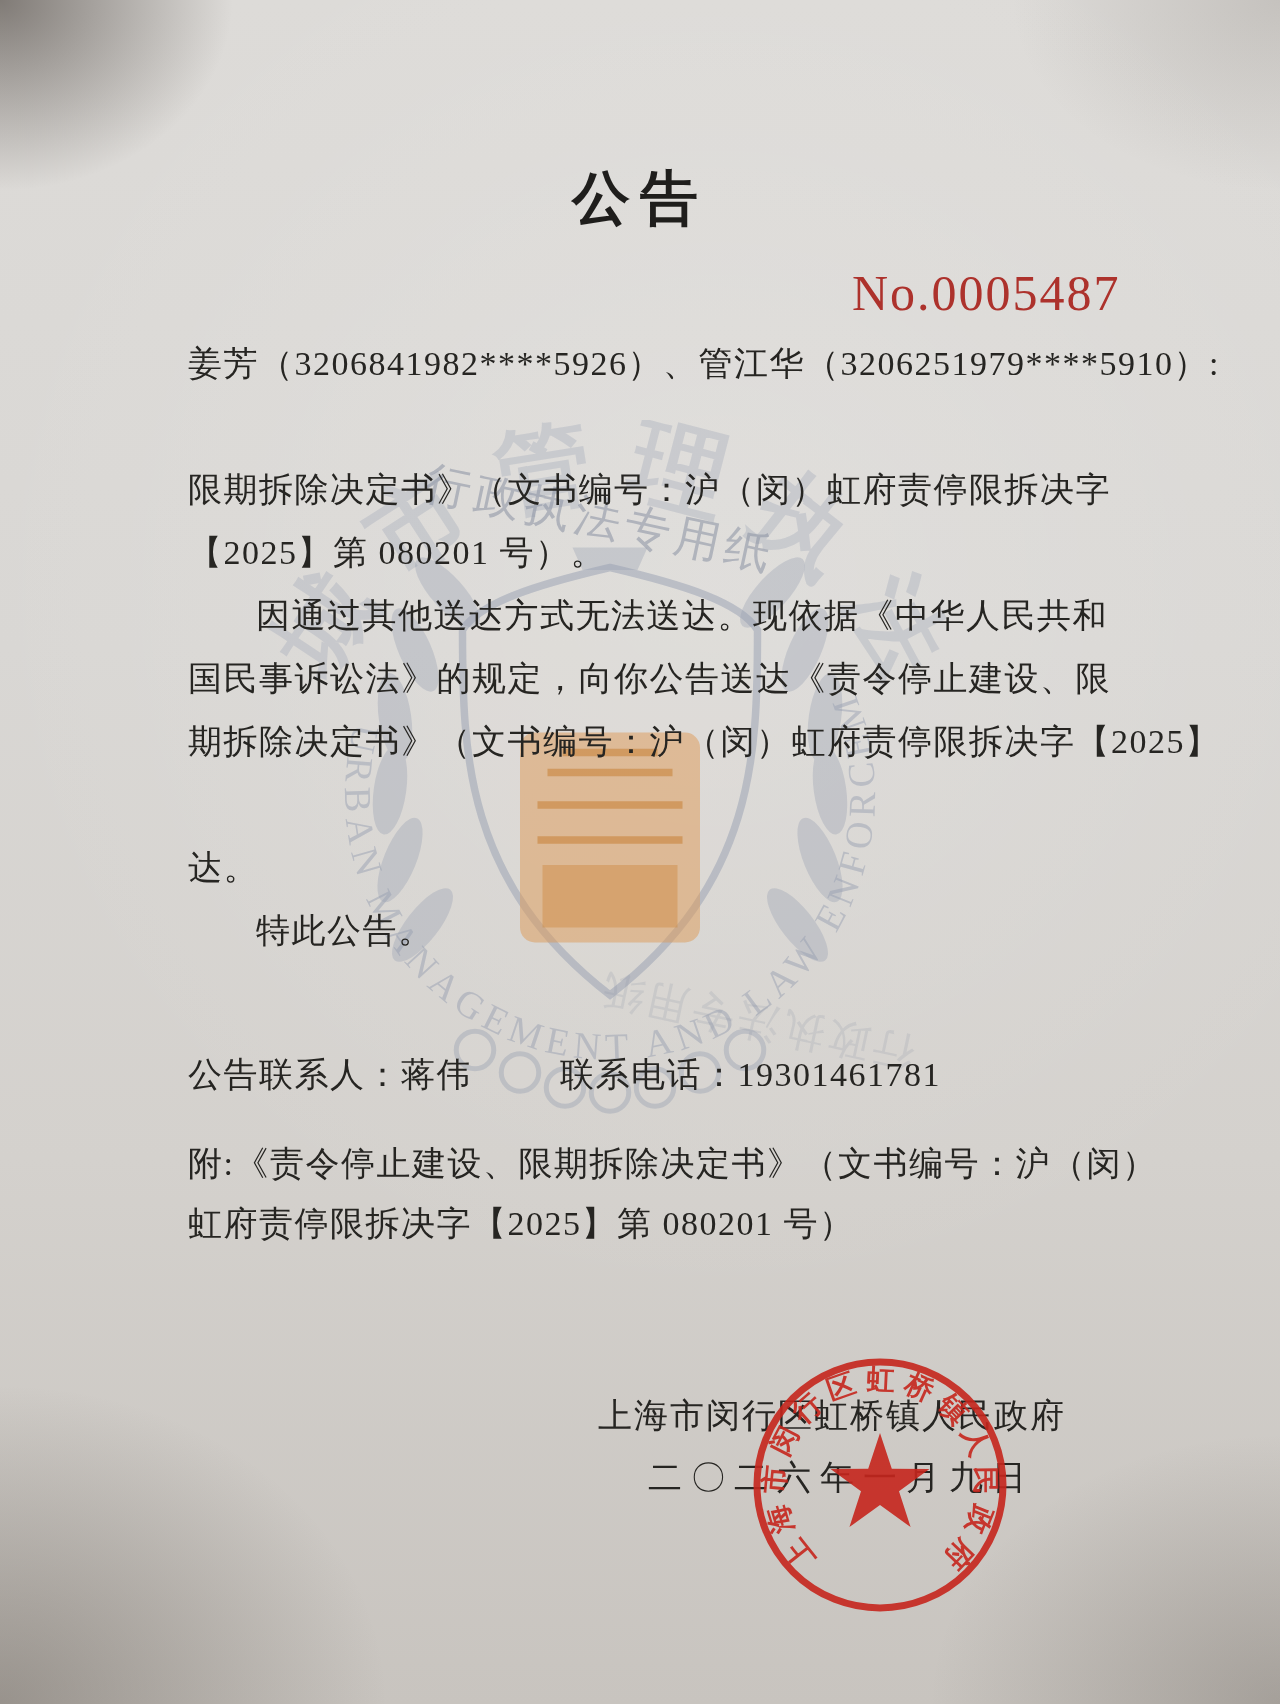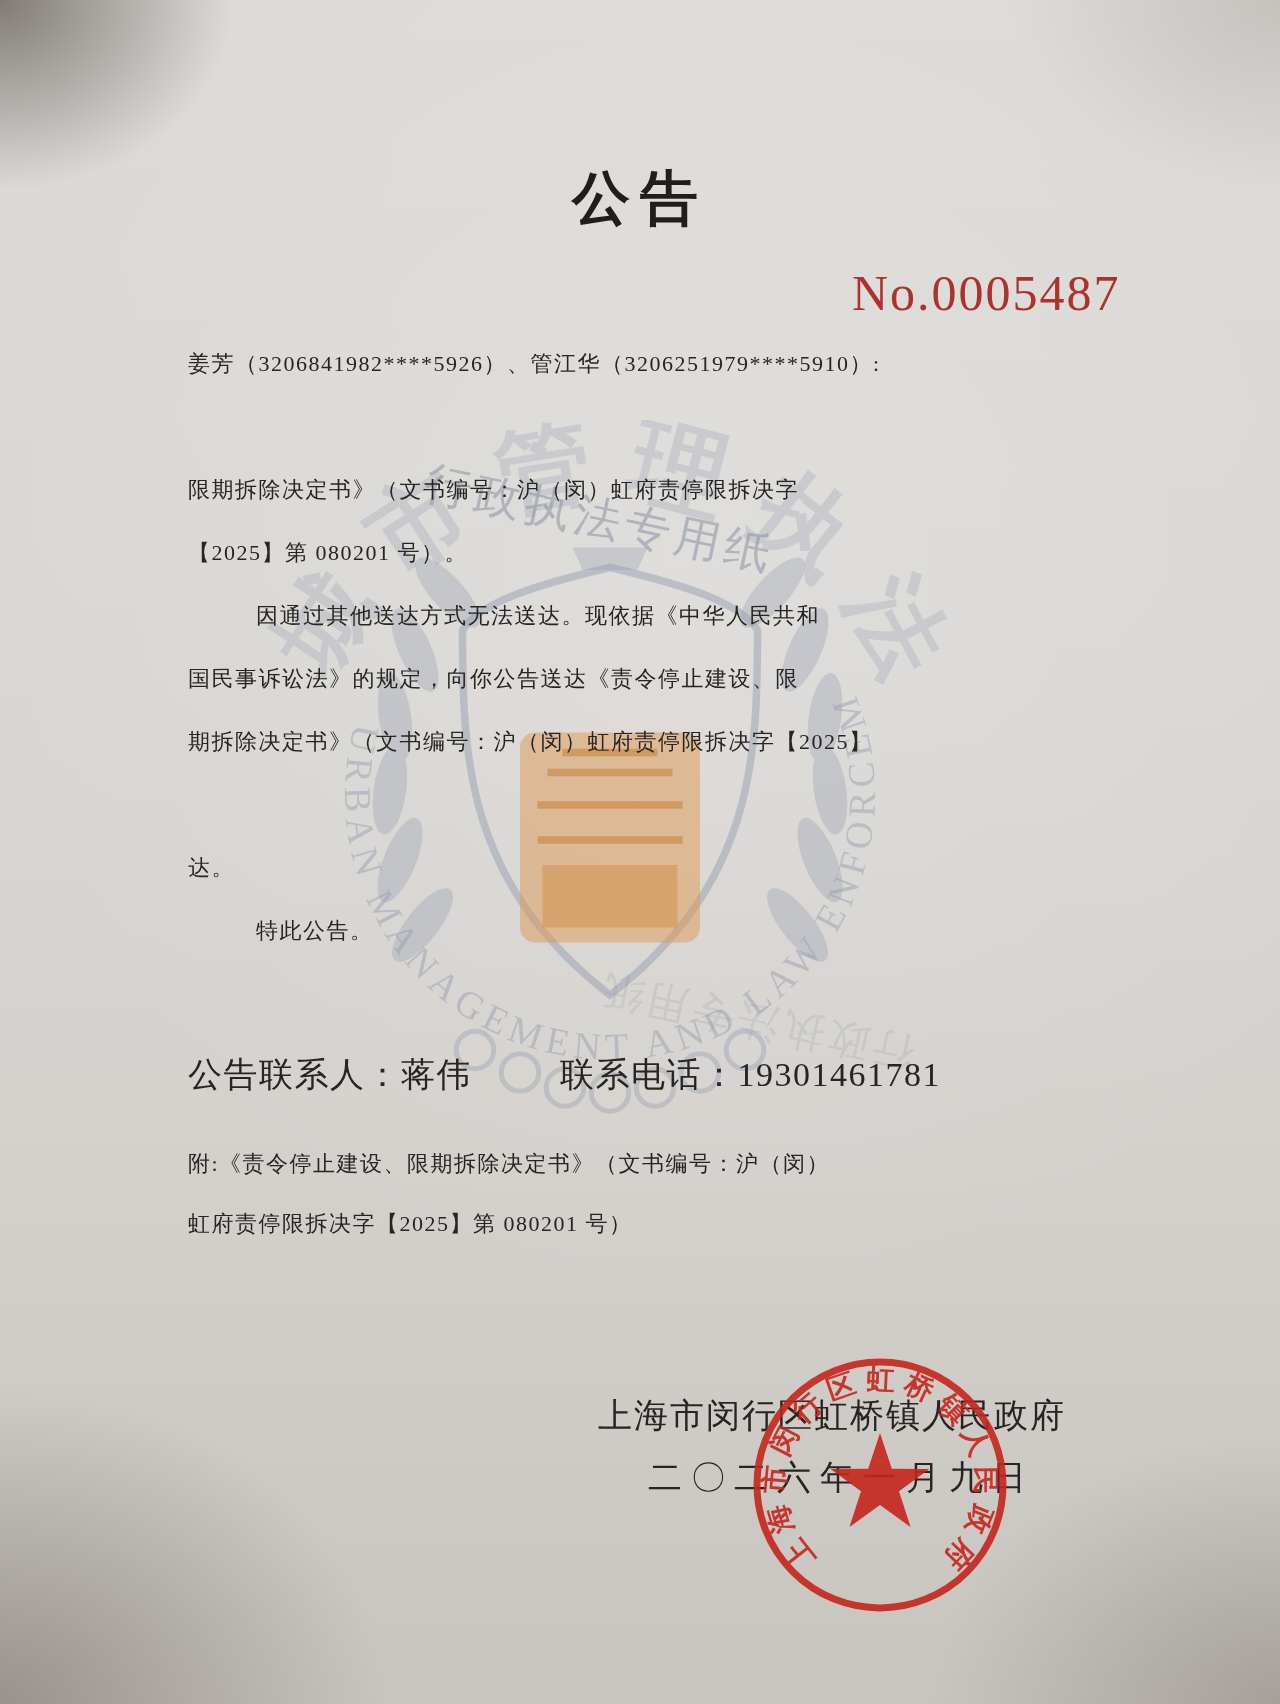--- a/index.html
+++ b/index.html
@@ -18,21 +18,21 @@
   }
   .txt{position:absolute;color:#262522;white-space:nowrap;}
   .doc-title{
     left:0;right:0;top:160px;text-align:center;
     font-family:"Liberation Sans","DejaVu Sans",sans-serif;
     font-weight:bold;font-size:58px;letter-spacing:10px;color:#1f1e1c;
   }
   .serial{
     left:852px;top:264px;font-size:50px;letter-spacing:2px;font-weight:500;
   }
-  .bline{left:188px;font-size:22px;letter-spacing:1.5px;line-height:46px;}
+  .bline{left:188px;font-size:34px;letter-spacing:1.5px;line-height:46px;}
   .ind{text-indent:68px;}
   .contact{left:188px;top:1026px;font-size:34px;letter-spacing:1.5px;margin-top:26px;}
   .contact .gap{display:inline-block;width:88px;}
   .att0{top:1141px;}
   .att1{top:1201px;}
   .agency{left:598px;top:1393px;font-size:34px;letter-spacing:2px;}
   .docdate{left:648px;top:1455px;font-size:34px;letter-spacing:9px;}
   .wm-diagonal{
     position:absolute;left:432px;top:452px;
     font-size:46px;letter-spacing:5px;color:#8f96a6;opacity:.58;

